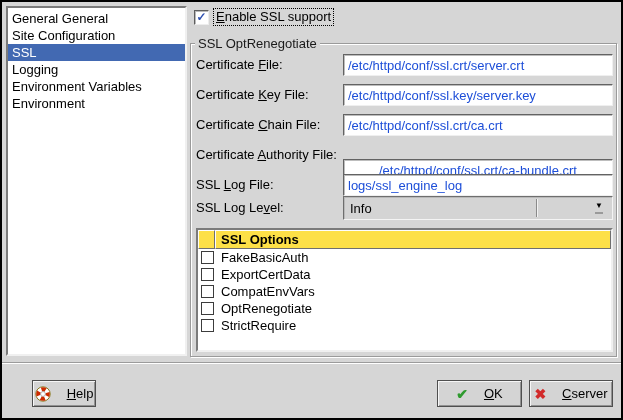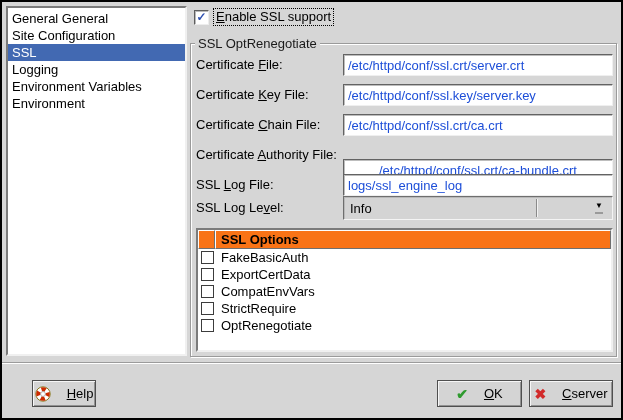--- a/index.html
+++ b/index.html
@@ -79,21 +79,21 @@
 
   
   .options-table {
     position:absolute; left:194px; top:226px; width:417px; height:124px;
     background:#fff;
     border:2px solid; border-color:#7b7b7b #f0f0f0 #f0f0f0 #7b7b7b;
     overflow:hidden;
   }
   .table-header { display:flex; height:19px; }
   .th {
-    background:#f97316; font-weight:bold;
+    background:#fde047; font-weight:bold;
     border:1px solid; border-color:#fdfdfd #6f6f6f #6f6f6f #fdfdfd;
     line-height:17px; padding-left:5px; overflow:hidden;
   }
   .th.col-check { width:17px; padding-left:0; }
   .th.col-name { flex:1; }
   .option-row { display:flex; align-items:center; height:17px; padding-left:3px; }
   .option-check {
     width:13px; height:13px; background:#fff;
     border:1px solid #3c3c3c; flex:0 0 auto;
   }
@@ -183,25 +183,25 @@
     <div class="option-row">
       <span class="option-check"></span>
       <span class="option-label">ExportCertData</span>
     </div>
     <div class="option-row">
       <span class="option-check"></span>
       <span class="option-label">CompatEnvVars</span>
     </div>
     <div class="option-row">
       <span class="option-check"></span>
+      <span class="option-label">OptRenegotiate</span>
+    </div>
+    <div class="option-row">
+      <span class="option-check"></span>
       <span class="option-label">StrictRequire</span>
-    </div>
-    <div class="option-row">
-      <span class="option-check"></span>
-      <span class="option-label">OptRenegotiate</span>
     </div>
   </div>
 
   <div class="separator"></div>
 
   <button class="btn btn-help">
     <svg class="buoy" viewBox="0 0 16 16">
       <circle cx="8" cy="8" r="7.2" fill="#fff" stroke="#8a7a1e" stroke-width="1"></circle>
       <circle cx="8" cy="8" r="4.6" fill="none" stroke="#cc2b00" stroke-width="4.4" stroke-dasharray="4.1 3.1" stroke-dashoffset="2"></circle>
       <circle cx="8" cy="8" r="2.4" fill="#fff" stroke="#9a9a9a" stroke-width="0.7"></circle>

